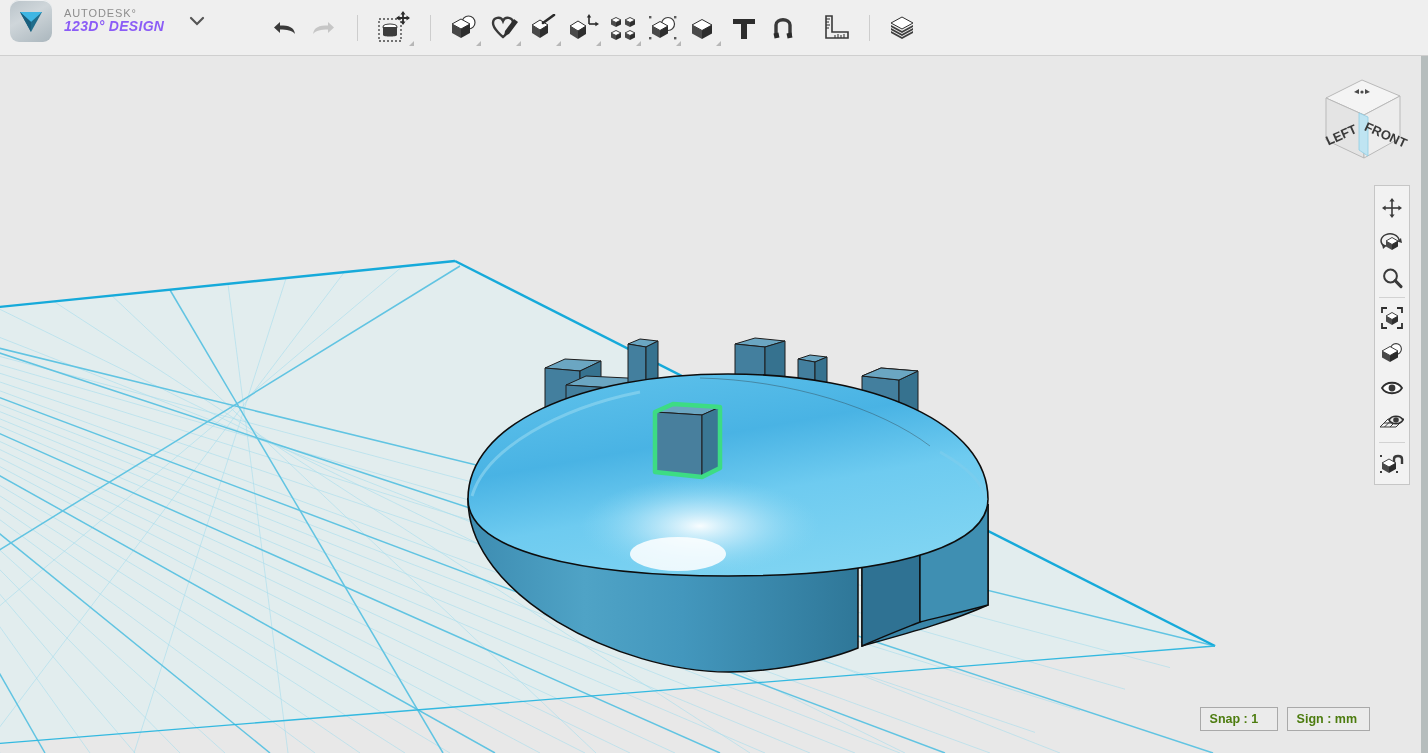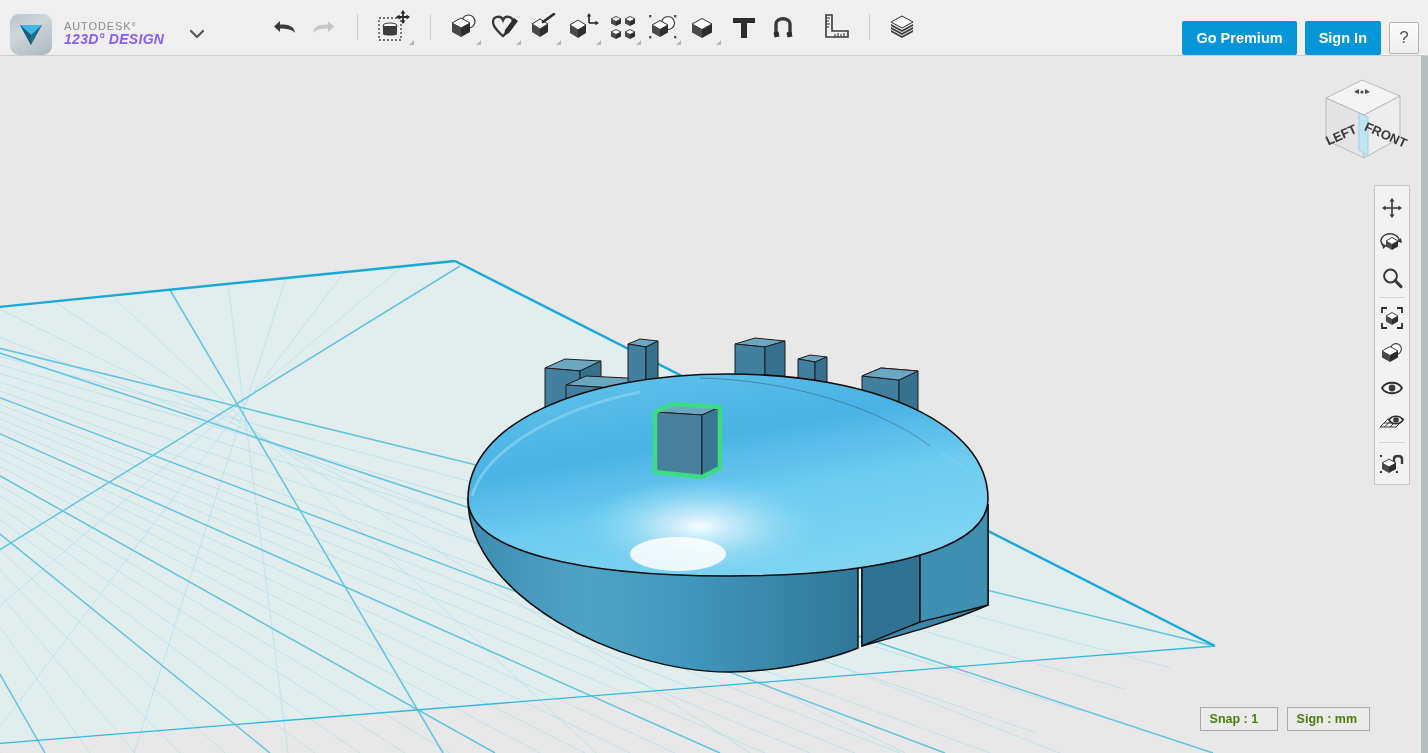--- a/index.html
+++ b/index.html
@@ -10,21 +10,21 @@
     background: #e8e8e8;
   }
   #app { position: relative; width: 1428px; height: 753px; }
 
   
   #header {
     position: absolute; left: 0; top: 0;
     width: 1428px; height: 56px;
     background: #efefef;
     border-bottom: 1px solid #cfcfcf;
-    display: flex; align-items: flex-end;
+    display: flex; align-items: flex-start;
   }
   #brand { display: flex; align-items: center; padding-left: 10px; }
   #logo-tile {
     width: 42px; height: 42px; border-radius: 9px;
     background: linear-gradient(150deg,#b9c3c9 0%,#cfd6da 40%,#aab6bd 100%);
     display: flex; align-items: center; justify-content: center;
     box-shadow: inset 0 1px 0 rgba(255,255,255,.7);
   }
   #brand-text { margin-left: 12px; line-height: 1.05; }
   .brand-sup {
@@ -340,25 +340,20 @@
           <polygon points="3,9 14,3 25,9 14,15" fill="#ffffff" stroke="#2f2f2f" stroke-width="1"></polygon>
           <g fill="#3f3f3f">
             <polygon points="3,11 14,17 25,11 25,13 14,19 3,13"></polygon>
             <polygon points="3,14 14,20 25,14 25,16 14,22 3,16"></polygon>
             <polygon points="3,17 14,23 25,17 25,19 14,25 3,19"></polygon>
           </g>
         </svg>
       </div>
     </div>
 
-    <div id="header-right">
-      <button class="hdr-btn">Go Premium</button>
-      <button class="hdr-btn">Sign In</button>
-      <button id="help-btn">?</button>
-    </div>
   </div>
 
   <div id="canvas">
 
     <svg id="scene" viewBox="0 0 1428 697">
       <defs>
         <linearGradient id="domeGrad" x1="0.18" y1="0.05" x2="0.62" y2="1">
           <stop offset="0%" stop-color="#5cc0ea"></stop>
           <stop offset="34%" stop-color="#49b3e4"></stop>
           <stop offset="62%" stop-color="#6ecbf0"></stop>

